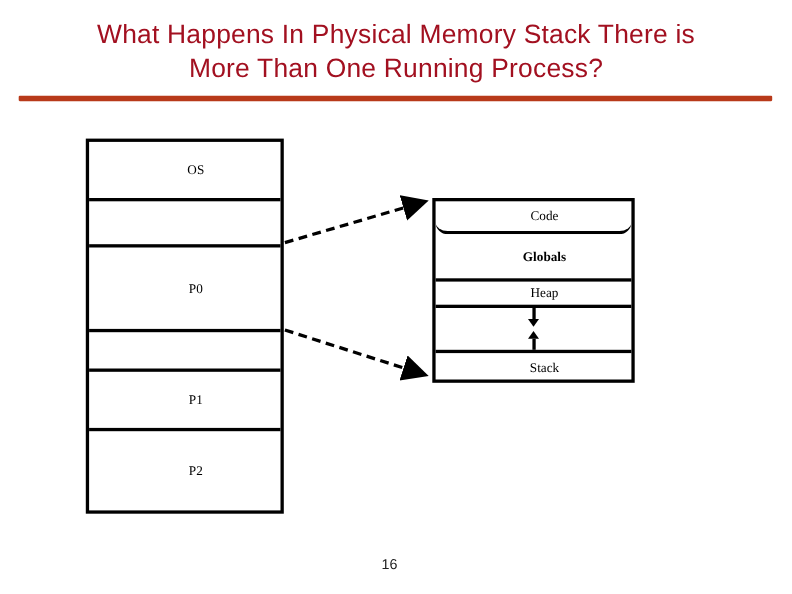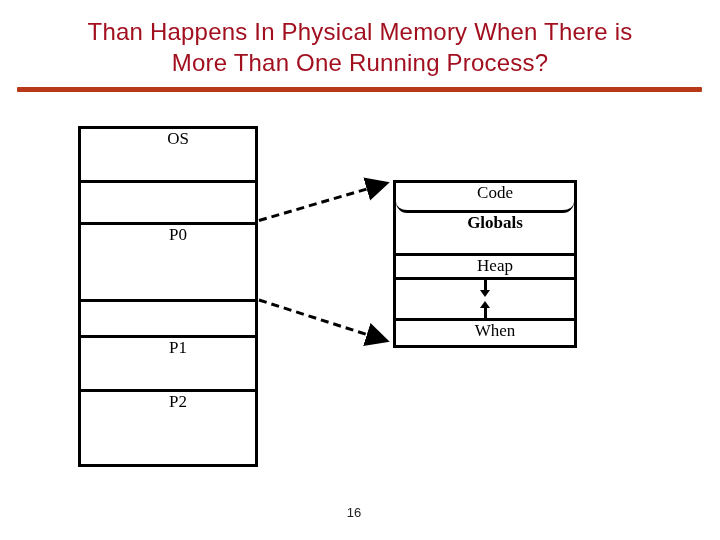--- a/index.html
+++ b/index.html
@@ -48,25 +48,25 @@
     height: 341px;
   }
   #process-detail-box {
     left: 393px;
     top: 180px;
     width: 184px;
     height: 168px;
   }
   .mem-row {
     display: flex;
-    align-items: flex-start;
+    align-items: center;
     justify-content: center;
     border-bottom: 3px solid #000;
     font-family: "Liberation Serif", "DejaVu Serif", serif;
-    font-size: 17px;
+    font-size: 12px;
     color: #000;
     position: relative;
     padding-left: 20px;
   }
   .mem-row:last-child { border-bottom: none; }
   
   #physical-memory-box .mem-row:nth-child(1) { height: 54px; }
   #physical-memory-box .mem-row:nth-child(2) { height: 42px; }
   #physical-memory-box .mem-row:nth-child(3) { height: 77px; }
   #physical-memory-box .mem-row:nth-child(4) { height: 36px; }
@@ -119,21 +119,21 @@
     font-size: 13px;
     color: #222;
   }
 </style>
 </head>
 <body>
 
 <div id="slide">
 
   <div id="title">
-    <div>Than Happens In Physical Memory When There is</div>
+    <div>What Happens In Physical Memory Stack There is</div>
     <div>More Than One Running Process?</div>
   </div>
 
   <div id="title-rule"></div>
 
   <div id="physical-memory-box" class="mem-box">
     <div class="mem-row">
       <span>OS</span>
     </div>
     <div class="mem-row">
@@ -167,21 +167,21 @@
       <span class="grow-arrow down">
         <span class="arrow-shaft"></span>
         <span class="arrow-head-down"></span>
       </span>
       <span class="grow-arrow up">
         <span class="arrow-head-up"></span>
         <span class="arrow-shaft"></span>
       </span>
     </div>
     <div class="mem-row">
-      <span>When</span>
+      <span>Stack</span>
     </div>
   </div>
 
   <svg id="connector-overlay" viewBox="0 0 720 540" xmlns="http://www.w3.org/2000/svg">
     <defs>
       <marker id="arrowhead" markerWidth="9" markerHeight="9" refX="6" refY="4" orient="auto">
         <path d="M0,0 L8,4 L0,8 z" fill="#000"></path>
       </marker>
     </defs>
     <line x1="259" y1="220.5" x2="384" y2="184" stroke="#000" stroke-width="3" stroke-dasharray="8 5" marker-end="url(#arrowhead)"></line>

